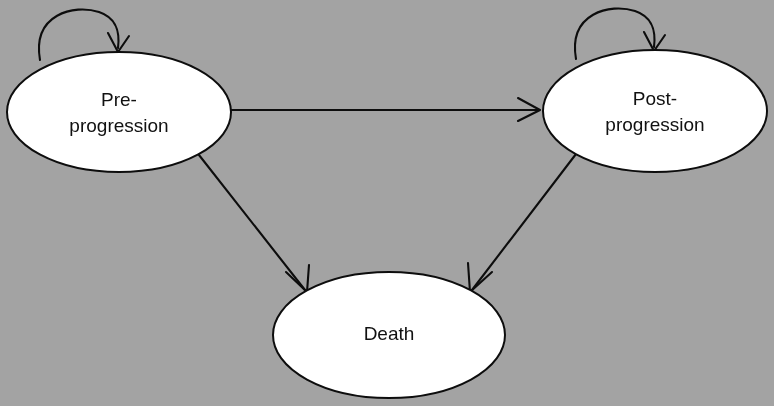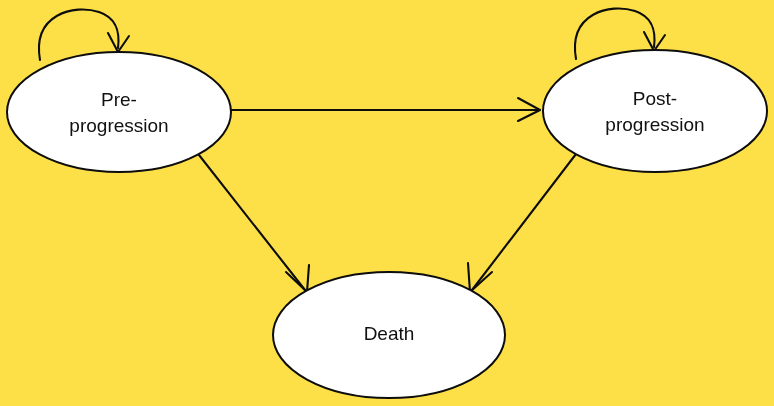--- a/index.html
+++ b/index.html
@@ -7,21 +7,21 @@
     padding: 0;
     background: #ffffff;
   }
   body {
     font-family: "Liberation Sans", sans-serif;
   }
   #diagram-canvas {
     position: relative;
     width: 774px;
     height: 406px;
-    background: #fde047;
+    background: #a3a3a3;
     overflow: hidden;
   }
   #diagram-svg {
     display: block;
     width: 774px;
     height: 406px;
   }
   .state-ellipse {
     fill: #ffffff;
     stroke: #0d0d0d;

